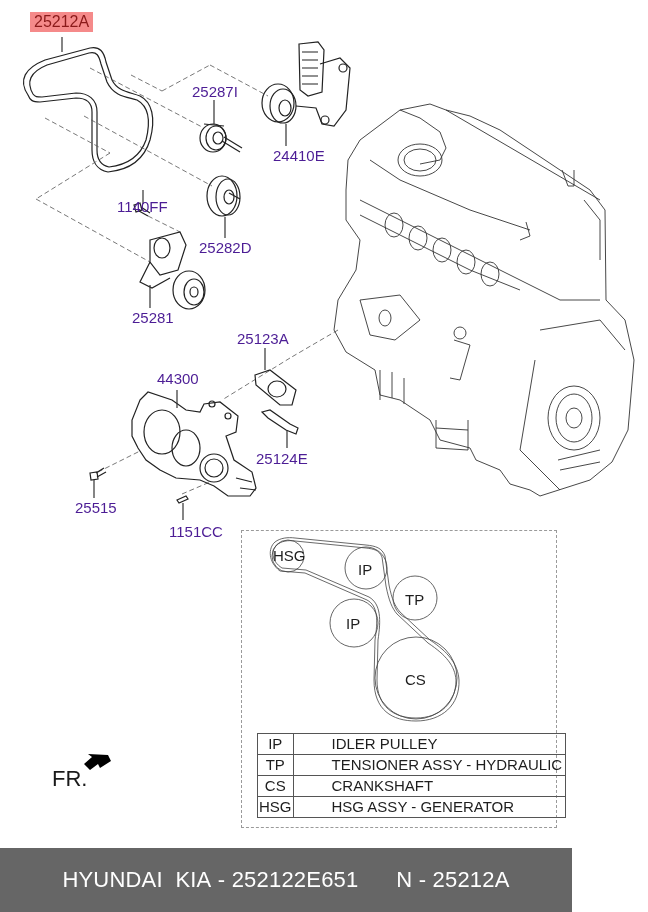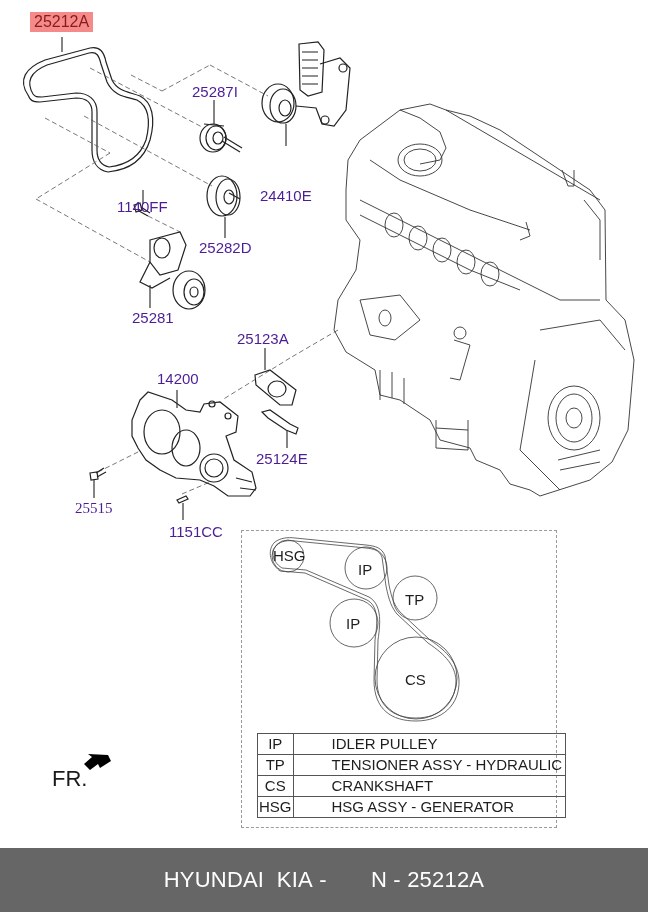--- a/index.html
+++ b/index.html
@@ -10,21 +10,21 @@
   .lbl { position: absolute; font-size: 15px; line-height: 16px; color: #4c1d95; white-space: nowrap; }
   .hl { background: #f58a8a; color: #8b1a1a; padding: 2px 4px; font-size: 16px; }
   .inset { position: absolute; left: 241px; top: 530px; width: 316px; height: 298px;
            border: 1px dashed #9a9a9a; box-sizing: border-box; }
   table.legend { position: absolute; left: 257px; top: 733px; border-collapse: collapse;
                  font-size: 15px; width: 280px; }
   table.legend td { border: 1px solid #555; padding: 0 3px; height: 20px; line-height: 20px; color: #1e1e1e; }
   table.legend td.code { text-align: center; width: 28px; padding: 0 1px; }
   table.legend td.desc { white-space: nowrap; padding-left: 38px; }
   .fr { position: absolute; left: 52px; top: 766px; font-size: 22px; font-weight: normal; }
-  .footer { position: absolute; left: 0; top: 848px; width: 648px; height: 64px; background: #666666;
+  .footer { position: absolute; left: 0; top: 848px; width: 572px; height: 64px; background: #666666;
             color: #ffffff; font-size: 22px; display: flex; align-items: center; justify-content: center;
             letter-spacing: 0.2px; }
   .footer span { white-space: pre; }
   .pulley-lbl { position: absolute; font-size: 15px; color: #1e1e1e; }
 </style>
 </head>
 <body>
 
 <div class="canvas">
 
@@ -167,28 +167,28 @@
       <path d="M370,160 L400,180 L470,210 L530,230"></path>
       <path d="M380,370 L380,400 M392,372 L392,398 M404,378 L404,404"></path>
       <path d="M558,460 L600,450 M560,470 L600,462"></path>
     </g>
 
     <path d="M84,764 L92,757 L88,754 L108,755 L111,761 L100,768 L98,764 L90,770 Z" fill="#000"></path>
   </svg>
 
   <div class="lbl hl" style="left:30px;top:12px;">25212A</div>
   <div class="lbl" style="left:192px;top:84px;">25287I</div>
-  <div class="lbl" style="left:260px;top:148px;margin-top:40px;">24410E</div>
+  <div class="lbl" style="left:273px;top:148px;">24410E</div>
   <div class="lbl" style="left:117px;top:177px;margin-top:22px;">1140FF</div>
   <div class="lbl" style="left:199px;top:240px;">25282D</div>
   <div class="lbl" style="left:132px;top:310px;">25281</div>
   <div class="lbl" style="left:237px;top:331px;">25123A</div>
-  <div class="lbl" style="left:157px;top:371px;">14200</div>
+  <div class="lbl" style="left:157px;top:371px;">44300</div>
   <div class="lbl" style="left:256px;top:451px;">25124E</div>
-  <div class="lbl" style="left:75px;top:500px;font-family:Liberation Serif, serif;">25515</div>
+  <div class="lbl" style="left:75px;top:500px;">25515</div>
   <div class="lbl" style="left:158px;top:524px;margin-left:11px;">1151CC</div>
 
   <div class="fr">FR.</div>
 
   <div class="inset"></div>
   <svg width="648" height="848" viewBox="0 0 648 848">
     <g fill="none" stroke="#555" stroke-width="0.9">
       <circle cx="288" cy="556" r="16"></circle>
       <circle cx="366" cy="568" r="21"></circle>
       <circle cx="415" cy="598" r="22"></circle>
@@ -224,17 +224,18 @@
       <td class="code">HSG</td>
       <td class="desc">HSG ASSY - GENERATOR</td>
     </tr>
   </tbody>
     </table>
 </div>
 
 <div class="footer">
   <span>HYUNDAI  KIA</span>
   <span> - </span>
+  <span>252122E651</span>
   <span>      </span>
   <span>N</span>
   <span> - </span>
   <span>25212A</span>
 </div>
 
 </body></html>

